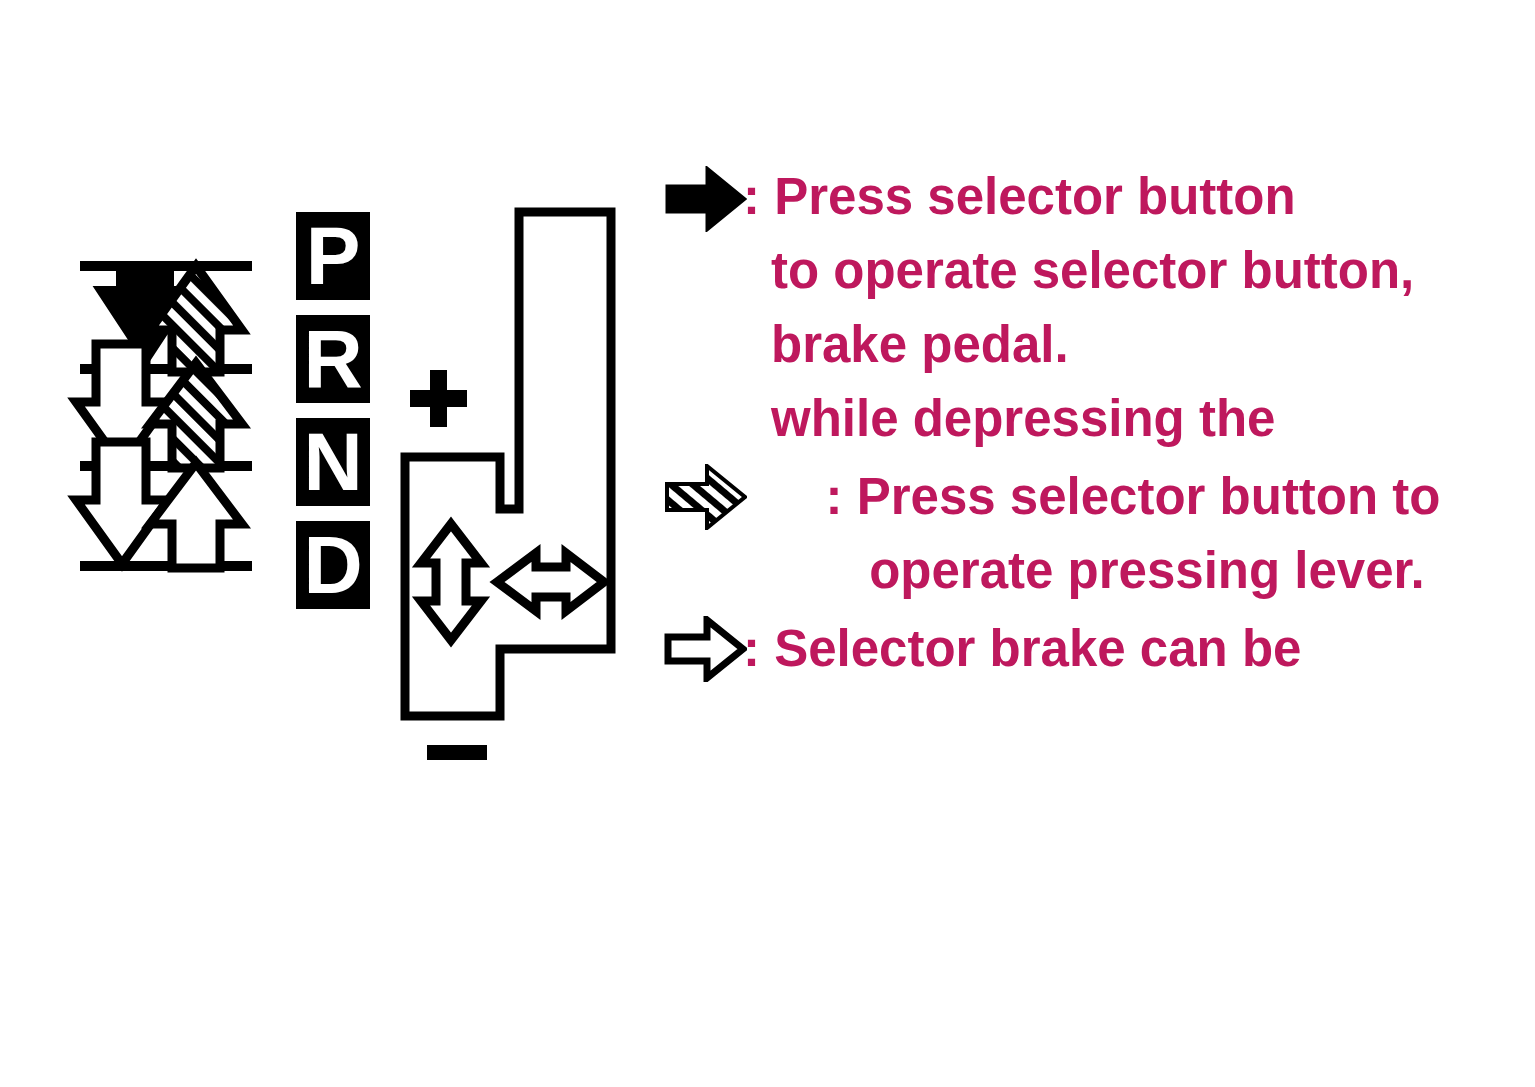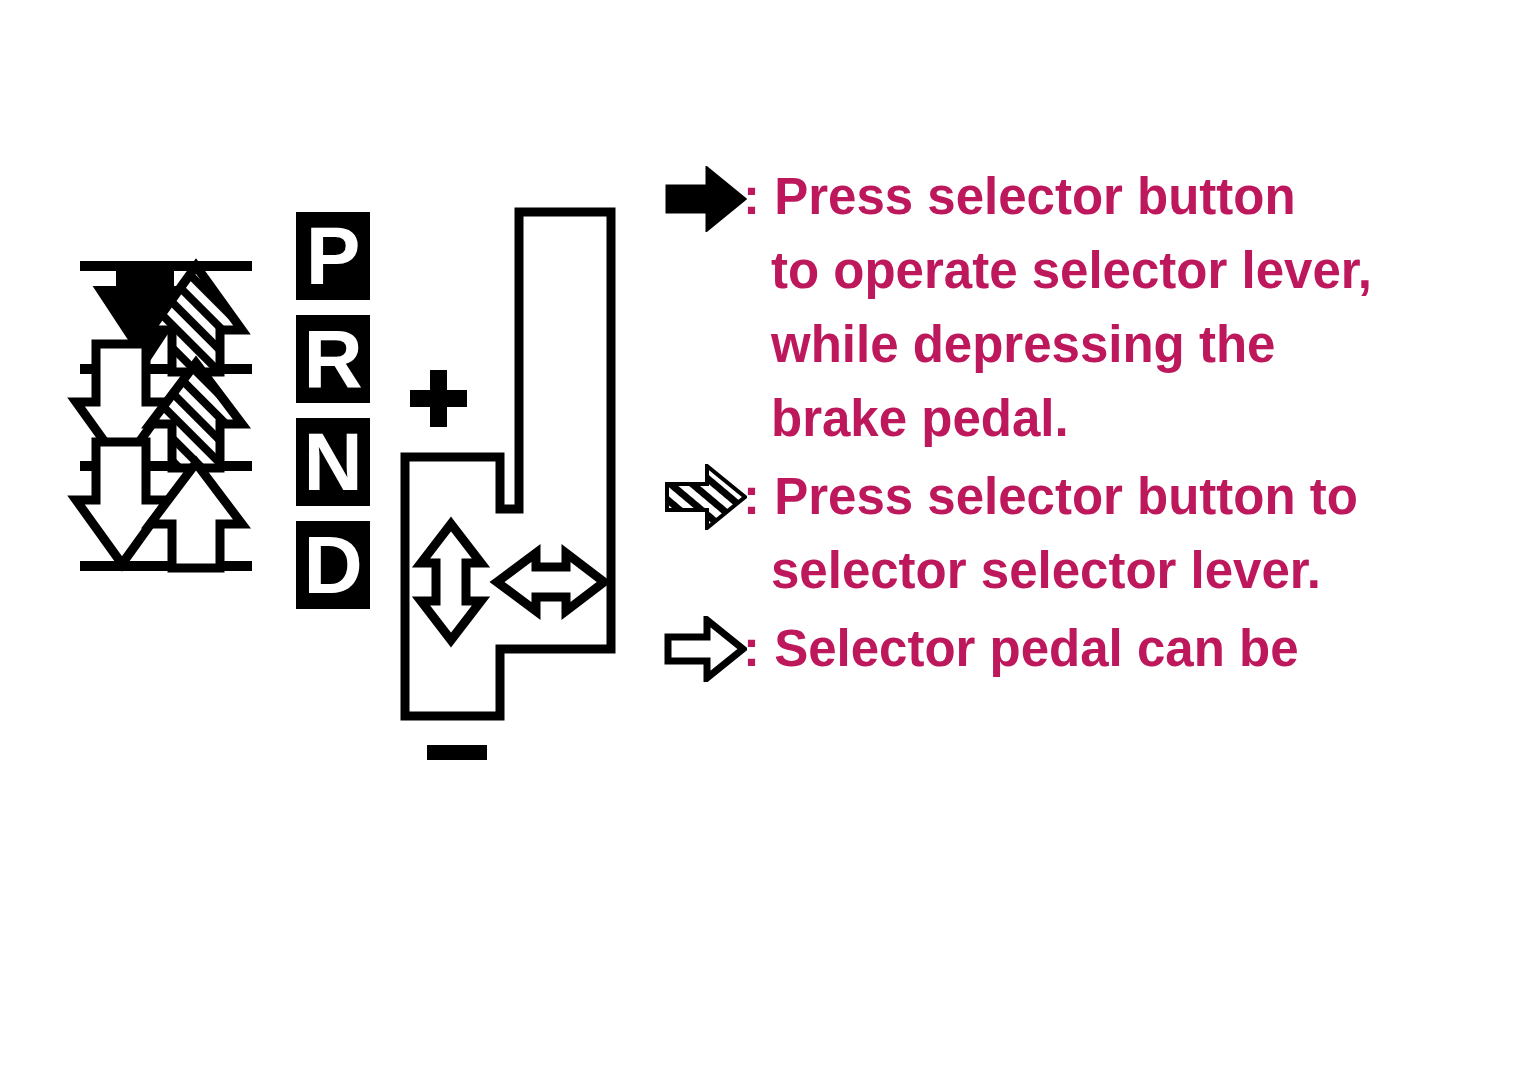--- a/index.html
+++ b/index.html
@@ -76,21 +76,21 @@
     font-size: 51px;
     line-height: 74px;
     font-weight: bold;
     color: #be185d;
     white-space: nowrap;
   }
   .legend-text .line { display: block; }
   .legend-text .line.indented { margin-left: 28px; }
 
   #legend-entry-1 { margin-bottom: 4px; }
-  #legend-entry-2 { margin-top: 0; margin-bottom: 4px; }
+  #legend-entry-2 { margin-top: 0; margin-bottom: 4px; text-align: center; }
   #legend-entry-3 { margin-top: 0; }
 
   #legend-entry-1 .legend-icon { top: 6px; }
   #legend-entry-2 .legend-icon { top: 4px; }
   #legend-entry-3 .legend-icon { top: 4px; }
 </style>
 </head>
 <body>
 
 <div id="diagram-root">
@@ -169,46 +169,46 @@
   <div class="gear-block" id="gear-block-d">D</div>
 
   <div id="legend">
 
     <div class="legend-entry" id="legend-entry-1">
       <svg class="legend-icon" viewBox="0 0 84 66" xmlns="http://www.w3.org/2000/svg">
         <path d="M 4 20 L 44 20 L 44 2 L 82 33 L 44 64 L 44 46 L 4 46 Z" fill="#000000" stroke="#000000" stroke-width="3" stroke-linejoin="miter"></path>
       </svg>
       <div class="legend-text">
         <span class="line">: Press selector button</span>
-        <span class="line indented">to operate selector lever,</span>
+        <span class="line indented">to operate selector button,</span>
+        <span class="line indented">brake pedal.</span>
         <span class="line indented">while depressing the</span>
-        <span class="line indented">brake pedal.</span>
       </div>
     </div>
 
     <div class="legend-entry" id="legend-entry-2">
       <svg class="legend-icon" viewBox="0 0 84 66" xmlns="http://www.w3.org/2000/svg">
         <defs>
           <pattern id="legend-hatch" width="14" height="14" patternUnits="userSpaceOnUse" patternTransform="rotate(-50)">
             <rect width="14" height="14" fill="#ffffff"></rect>
             <rect width="7" height="14" fill="#000000"></rect>
           </pattern>
         </defs>
         <path d="M 4 20 L 44 20 L 44 2 L 82 33 L 44 64 L 44 46 L 4 46 Z" fill="url(#legend-hatch)" stroke="#000000" stroke-width="4" stroke-linejoin="miter"></path>
       </svg>
       <div class="legend-text">
         <span class="line">: Press selector button to</span>
-        <span class="line indented">selector selector lever.</span>
+        <span class="line indented">operate pressing lever.</span>
       </div>
     </div>
 
     <div class="legend-entry" id="legend-entry-3">
       <svg class="legend-icon" viewBox="0 0 84 66" xmlns="http://www.w3.org/2000/svg">
         <path d="M 5 21 L 44 21 L 44 4 L 80 33 L 44 62 L 44 45 L 5 45 Z" fill="#ffffff" stroke="#000000" stroke-width="7" stroke-linejoin="miter"></path>
       </svg>
       <div class="legend-text">
-        <span class="line">: Selector pedal can be</span>
+        <span class="line">: Selector brake can be</span>
       </div>
     </div>
 
   </div>
 
 </div>
 
 </body></html>

